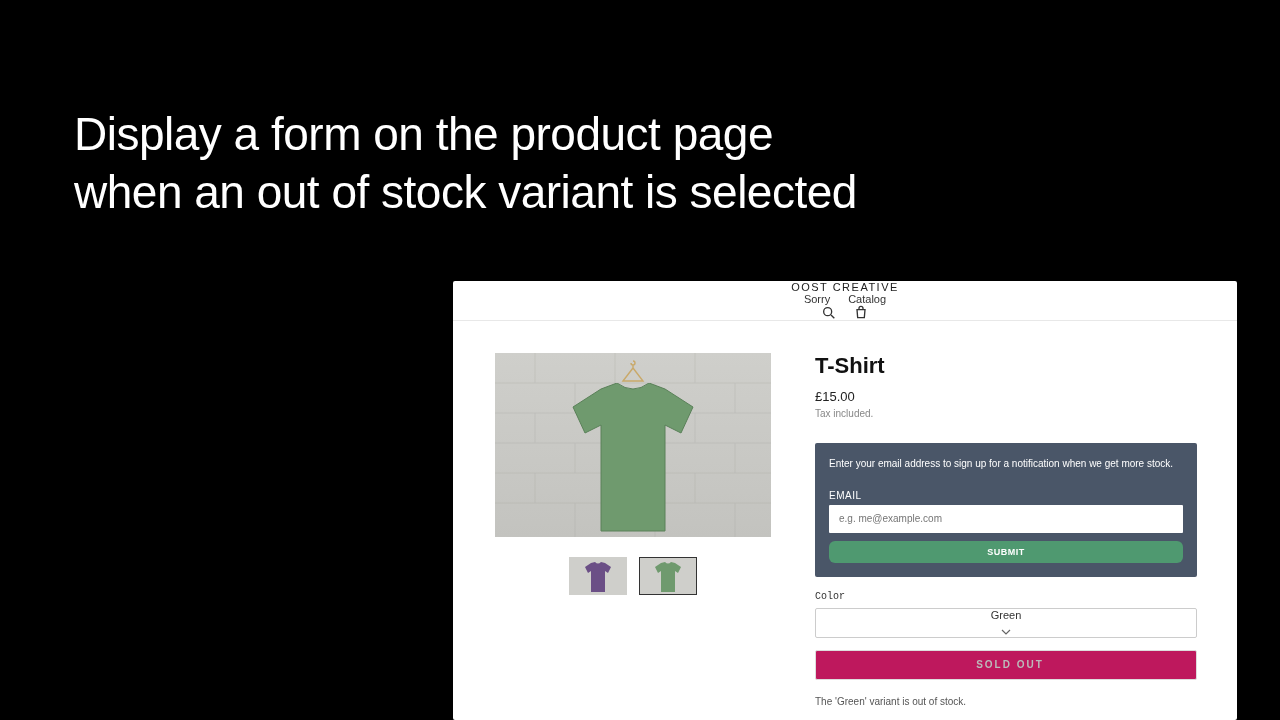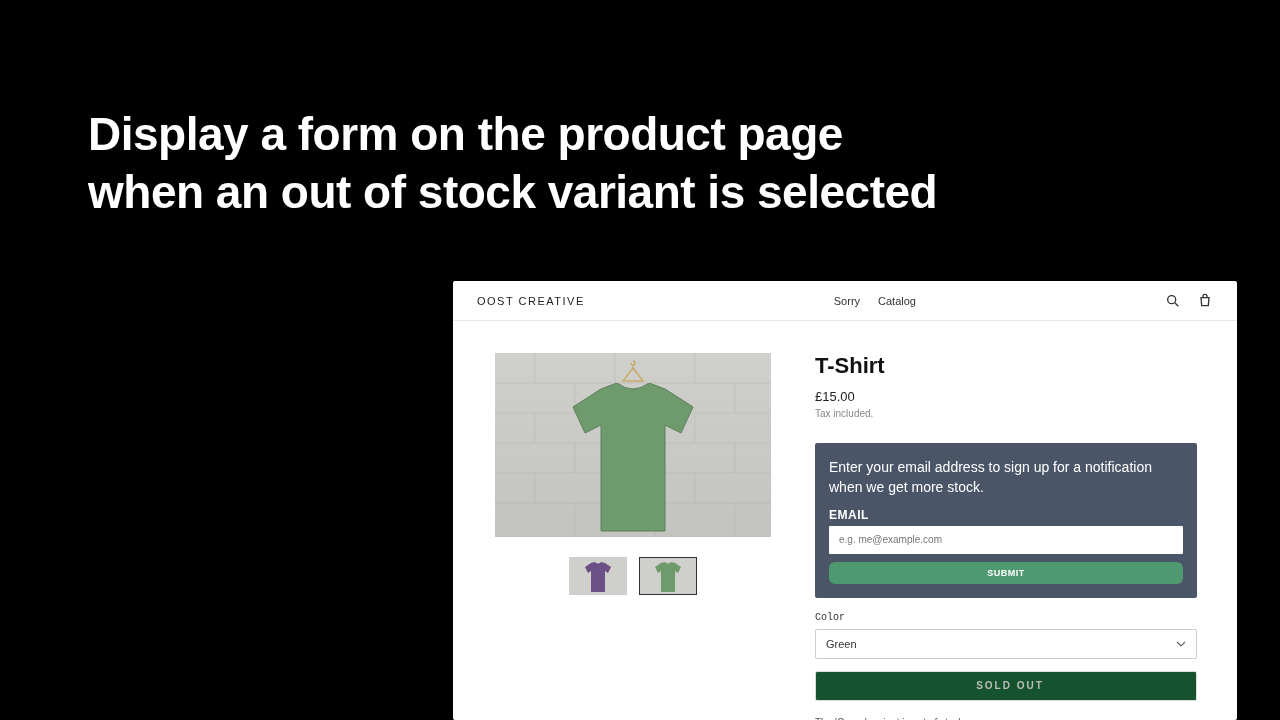--- a/index.html
+++ b/index.html
@@ -1,20 +1,20 @@
 <!DOCTYPE html>
 <html><head>
 <meta charset="utf-8">
 <style>
   * { box-sizing: border-box; margin: 0; padding: 0; }
   html, body { width: 1280px; height: 720px; background: #000; font-family: -apple-system, BlinkMacSystemFont, "Segoe UI", Helvetica, Arial, sans-serif; overflow: hidden; }
   .stage { position: relative; width: 1280px; height: 720px; }
-  .headline { position: absolute; left: 88px; top: 106px; color: #fff; font-size: 46px; font-weight: 700; line-height: 1.25; letter-spacing: -0.5px; }
+  .headline { position: absolute; left: 74px; top: 106px; color: #fff; font-size: 46px; font-weight: 400; line-height: 1.25; letter-spacing: -0.5px; }
   .browser { position: absolute; left: 453px; top: 281px; width: 784px; height: 439px; background: #fff; border-radius: 2px; overflow: hidden; }
-  .topbar { display: flex; align-items: center; justify-content: space-between; padding: 0 24px; height: 40px; border-bottom: 1px solid #e8e8e8; }
+  .topbar { display: flex; align-items: center; justify-content: space-between; padding: 0 24px; height: 40px; border-bottom: 1px solid #e8e8e8; flex-direction: column; }
   .brand { font-size: 11px; letter-spacing: 1.5px; font-weight: 500; color: #222; }
   .nav { display: flex; align-items: center; gap: 18px; font-size: 11px; color: #333; }
   .nav a { color: #333; text-decoration: none; }
   .icons { display: flex; align-items: center; gap: 16px; }
   .icon { width: 16px; height: 16px; display: inline-flex; align-items: center; justify-content: center; }
   .icon svg { width: 16px; height: 16px; }
   .page { display: flex; padding: 32px 40px 0 40px; gap: 42px; }
   .left { width: 280px; display: flex; flex-direction: column; align-items: center; }
   .main-img { width: 276px; height: 184px; background: #bdbcb8; position: relative; overflow: hidden; }
   .wall { position: absolute; inset: 0; background: linear-gradient(180deg, #cfcfcb 0%, #c3c3bf 100%); }
@@ -27,28 +27,28 @@
   .thumb { width: 58px; height: 38px; border: 1px solid transparent; position: relative; background: #cfcfcb; overflow: hidden; }
   .thumb.active { border: 1px solid #333; }
   .thumb .mini-tee { position: absolute; left: 50%; top: 4px; transform: translateX(-50%); width: 28px; height: 30px; }
   .thumb .mini-tee svg { width: 28px; height: 30px; }
   .right { flex: 1; display: flex; flex-direction: column; }
   .title { font-size: 22px; font-weight: 600; color: #111; margin-bottom: 10px; }
   .price { font-size: 13px; color: #222; margin-bottom: 4px; }
   .tax { font-size: 10px; color: #888; margin-bottom: 24px; }
   .callout { background: #4a5668; border-radius: 2px; padding: 14px 14px 14px 14px; color: #fff; }
   .callout .l1 { font-size: 10.5px; font-weight: 600; margin-bottom: 10px; }
-  .callout .l2 { font-size: 14px; line-height: 1.45; margin-bottom: 10px; }
-  .callout .lbl { font-size: 12px; font-weight: 700; letter-spacing: 0.5px; margin-bottom: 4px; }
+  .callout .l2 { font-size: 10px; line-height: 1.45; margin-bottom: 18px; }
+  .callout .lbl { font-size: 10px; font-weight: 400; letter-spacing: 0.5px; margin-bottom: 4px; }
   .callout .field { width: 100%; height: 28px; background: #fff; color: #999; font-size: 10px; border: none; padding: 0 10px; border-radius: 1px; }
   .callout .submit { width: 100%; height: 22px; background: #4f9970; color: #fff; font-size: 9px; font-weight: 700; letter-spacing: 0.5px; border: none; margin-top: 8px; border-radius: 6px; cursor: pointer; }
   .opt-lbl { font-size: 10px; color: #333; margin-top: 14px; margin-bottom: 6px; font-family: Liberation Mono, monospace; }
-  .select { position: relative; width: 100%; height: 30px; border: 1px solid #ccc; border-radius: 2px; display: flex; align-items: center; padding: 0 10px; font-size: 11px; color: #333; justify-content: space-between; cursor: pointer; }
+  .select { position: relative; width: 100%; height: 30px; border: 1px solid #ccc; border-radius: 2px; display: flex; align-items: center; padding: 0 10px; font-size: 11px; color: #333; justify-content: space-between; cursor: pointer; flex-direction: column; }
   .select .chev { width: 10px; height: 10px; }
-  .soldout { width: 100%; height: 30px; border: 1px solid #ddd; border-radius: 2px; margin-top: 12px; display: flex; align-items: center; justify-content: center; font-size: 10px; letter-spacing: 2px; color: #bbb; font-weight: 600; background: #14532d; padding-left: 8px; }
+  .soldout { width: 100%; height: 30px; border: 1px solid #ddd; border-radius: 2px; margin-top: 12px; display: flex; align-items: center; justify-content: center; font-size: 10px; letter-spacing: 2px; color: #bbb; font-weight: 600; background: #be185d; padding-left: 8px; }
   .note { font-size: 10px; color: #555; margin-top: 16px; }
 </style>
 </head>
 <body>
 
 <div class="stage">
 
   <div class="headline">
     <span>Display a form on the product page<br>when an out of stock variant is selected</span>
   </div>

